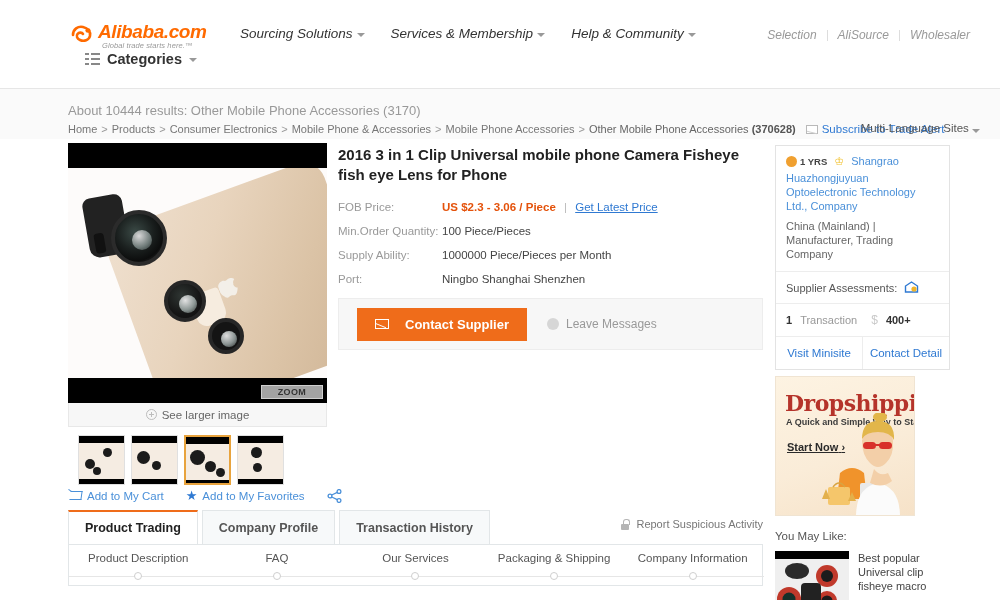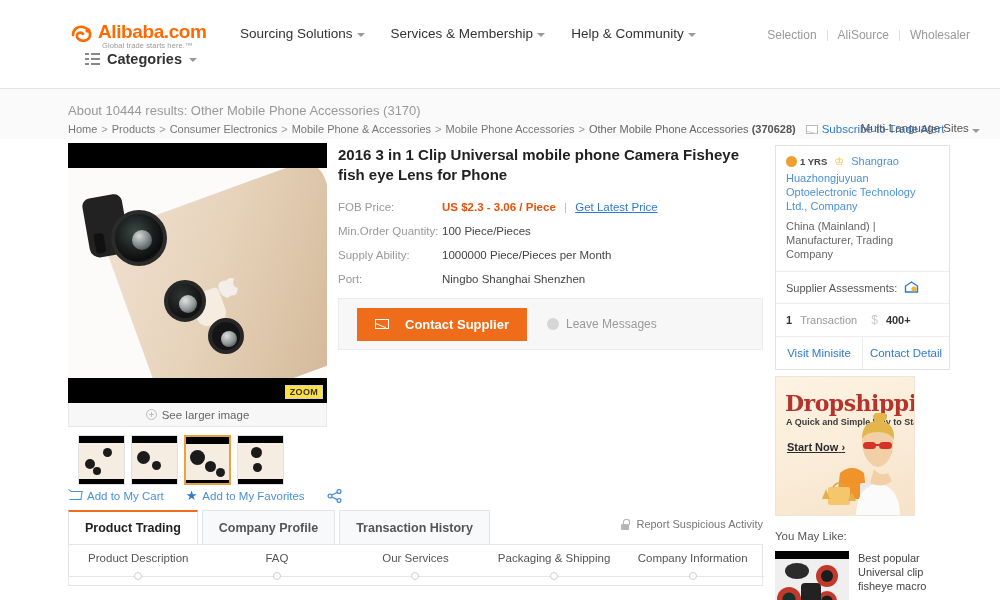--- a/index.html
+++ b/index.html
@@ -6,21 +6,21 @@
   html, body {
     width: 1000px; height: 600px;
     font-family: "Liberation Sans", sans-serif;
     background: #ffffff; color: #333;
     overflow: hidden;
   }
   .page { position: relative; width: 1000px; height: 600px; background:#fff; }
 
   
   .header { position:absolute; top:0; left:0; width:1000px; height:88px; background:#fff; }
-  .hdr-row1 { position:absolute; top:12px; left:0; width:1000px; height:32px; }
+  .hdr-row1 { position:absolute; top:12px; left:0; width:1000px; height:32px;font-style:italic; }
   .logo { position:absolute; left:70px; top:10px; width:150px; height:30px; }
   .logo-mark { position:absolute; left:0; top:2px; width:26px; height:22px; }
   .logo-text { position:absolute; left:28px; top:0; font-size:19px; font-weight:bold; color:#ff6a00; letter-spacing:-0.4px; line-height:20px; white-space:nowrap;}
   .logo-text .dotcom { color:#ff6a00; font-weight:bold; }
   .logo-sub { position:absolute; left:32px; top:19px; font-size:7.5px; color:#999; white-space:nowrap; letter-spacing:0.1px;}
 
   .topnav { position:absolute; left:240px; top:14px; display:flex; gap:26px; }
   .topnav-item { font-size:13.5px; color:#333; white-space:nowrap; cursor:pointer; display:flex; align-items:center; gap:4px;}
   .caret { display:inline-block; width:0; height:0; border-left:4px solid transparent; border-right:4px solid transparent; border-top:4px solid #999; position:relative; top:1px;}
 
@@ -80,21 +80,21 @@
   .phone:after{content:""; position:absolute; left:62px; top:88px; width:30px; height:34px; background:#f6ecdf; border-radius:4px 4px 10px 10px; box-shadow:0 0 0 0 #fff;}
   .apple { position:absolute; left:150px; top:104px; width:22px; height:26px; transform:rotate(-20deg);}
   .lensclip { position:absolute; left:18px; top:28px; width:40px; height:60px; background:#222; border-radius:8px 8px 4px 10px; transform:rotate(-10deg);}
   .lensclip:after{content:""; position:absolute; left:6px; top:36px; width:10px; height:20px; background:#111; border-radius:3px;}
   .lens-big { position:absolute; left:43px; top:42px; width:56px; height:56px; border-radius:50%; background:radial-gradient(circle at 42% 38%, #3b4a46 0%, #1a1f1e 45%, #0c0d0d 70%, #2a2a2a 86%, #171717 100%); border:4px solid #2b2b2b;}
   .lens-big:after{content:""; position:absolute; left:17px; top:16px; width:20px; height:20px; border-radius:50%; background:radial-gradient(circle at 35% 30%, #d8d8d8, #6e7a78 60%, #232a29);}
   .lens-mid { position:absolute; left:96px; top:112px; width:42px; height:42px; border-radius:50%; background:radial-gradient(circle at 40% 35%, #2f3633, #14181700 60%, #101010); background-color:#151515; border:4px solid #272727;}
   .lens-mid:after{content:""; position:absolute; left:11px; top:11px; width:18px; height:18px; border-radius:50%; background:radial-gradient(circle at 35% 30%, #e2e2e2, #8d9795 55%, #2c3230);}
   .lens-sm { position:absolute; left:140px; top:150px; width:36px; height:36px; border-radius:50%; background:#141414; border:4px solid #262626;}
   .lens-sm:after{content:""; position:absolute; left:9px; top:9px; width:16px; height:16px; border-radius:50%; background:radial-gradient(circle at 35% 30%, #dedede, #8a9392 55%, #2b302f);}
-  .zoom-tag { position:absolute; right:4px; bottom:4px; background:#fde047; border:1px solid #cfcfcf; color:#333; font-size:9px; font-weight:bold; padding:1px 4px; letter-spacing:0.3px;}
+  .zoom-tag { position:absolute; right:4px; bottom:4px; background:#a3a3a3; border:1px solid #cfcfcf; color:#333; font-size:9px; font-weight:bold; padding:1px 16px; letter-spacing:0.3px;}
   .see-larger { width:259px; height:24px; background:#f7f7f7; border:1px solid #e8e8e8; border-top:none; display:flex; align-items:center; justify-content:center; gap:5px; font-size:11.5px; color:#666; cursor:pointer;}
   .plus-ico { width:11px; height:11px; border:1.2px solid #bdbdbd; border-radius:50%; position:relative;}
   .plus-ico:before,.plus-ico:after{content:""; position:absolute; background:#bdbdbd;}
   .plus-ico:before{left:2px; top:4px; width:5px; height:1.2px;}
   .plus-ico:after{left:4px; top:2px; width:1.2px; height:5px;}
 
   .thumbs { margin-top:8px; width:259px; height:52px; display:flex; gap:6px; padding-left:10px;}
   .thumb { width:47px; height:50px; border:1px solid #e0e0e0; background:#000; position:relative; cursor:pointer; overflow:hidden;}
   .thumb.sel { border:2px solid #e8a33d; }
   .thumb .tin { position:absolute; left:0; top:7px; width:100%; height:36px; background:#f5ece2; overflow:hidden;}

